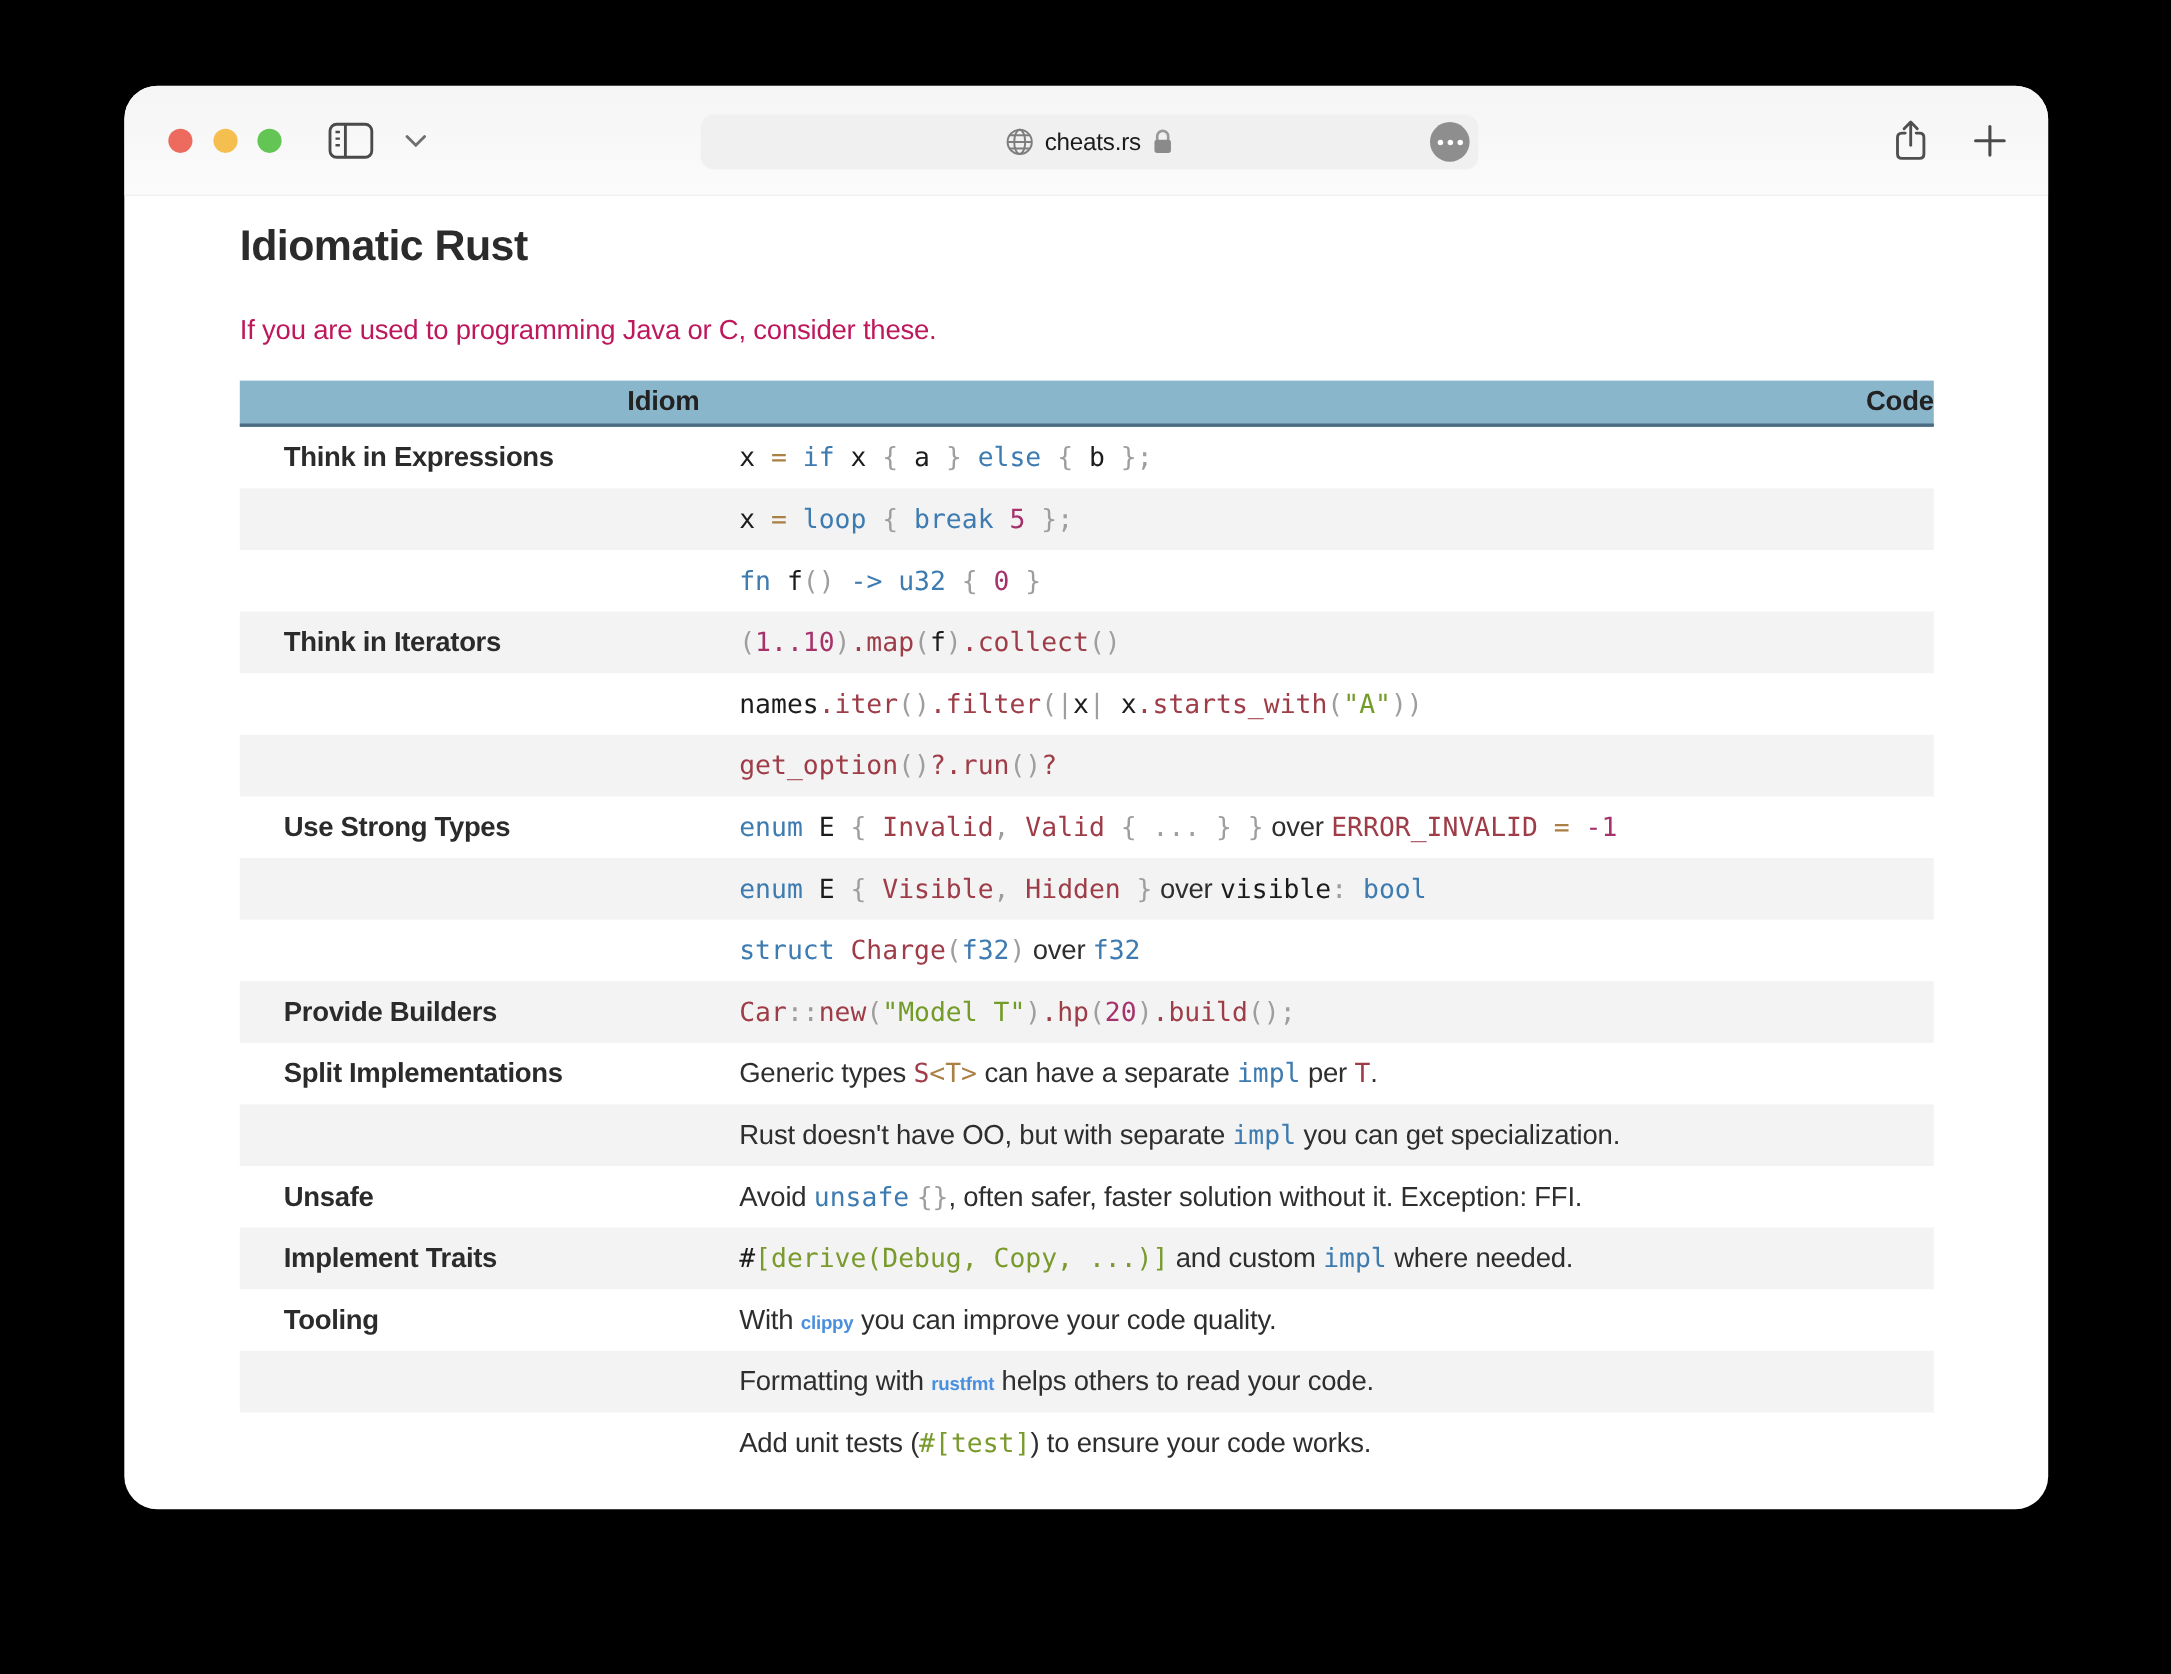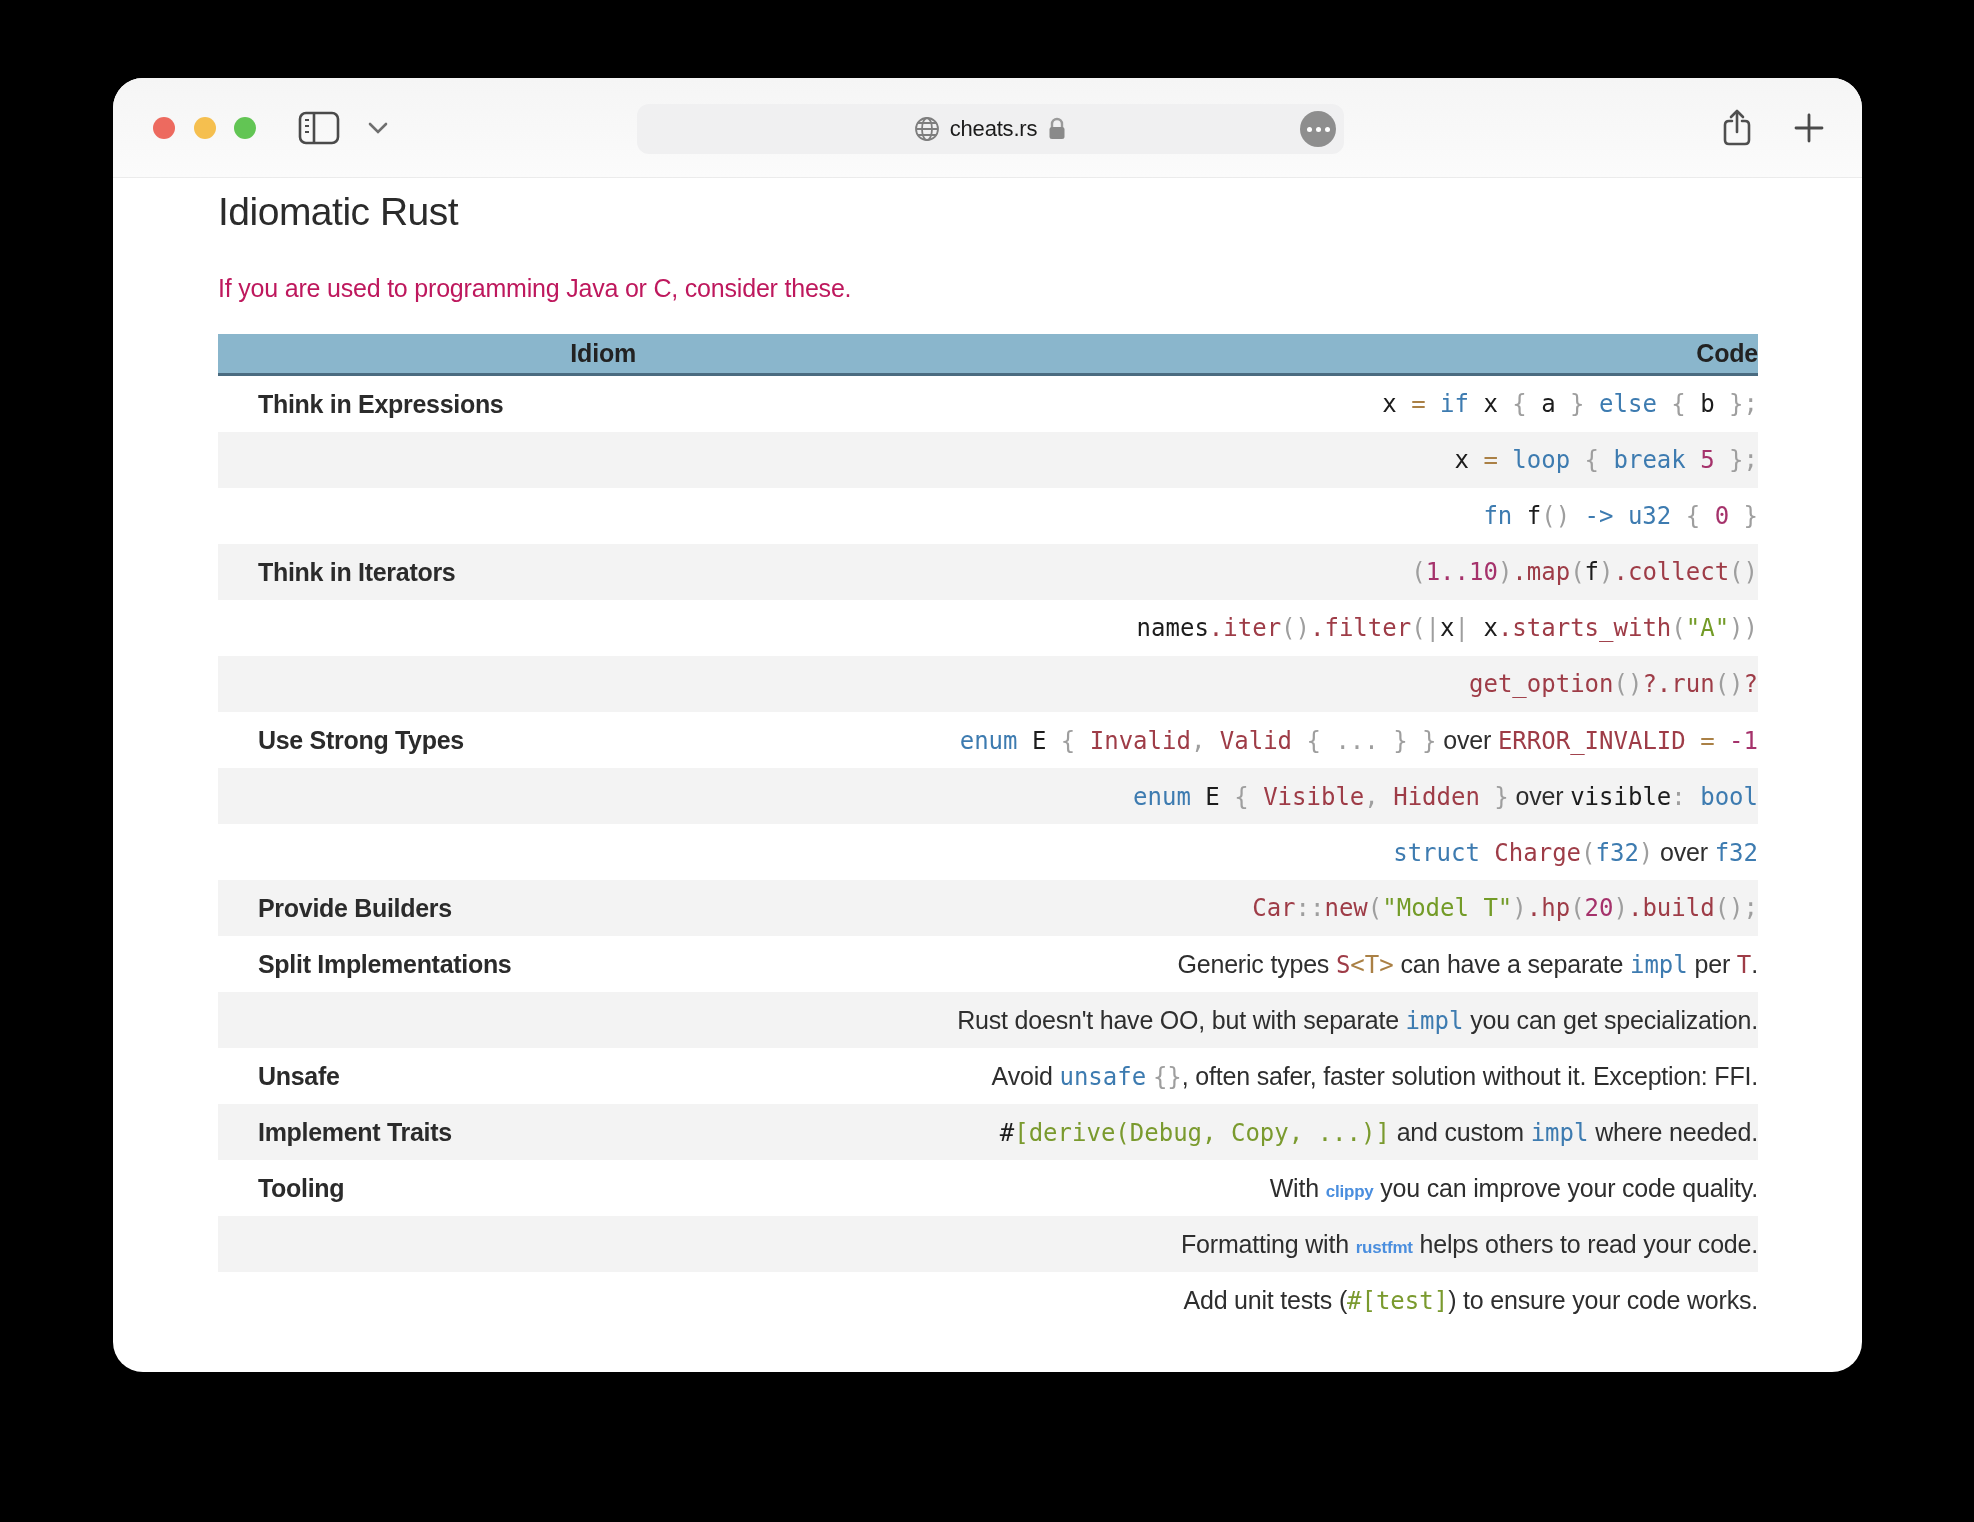--- a/index.html
+++ b/index.html
@@ -31,34 +31,34 @@
   .url-text{font-size:22px;color:#1b1b1b;letter-spacing:-0.2px;}
   .ellipsis-btn{position:absolute;right:8px;top:7px;width:36px;height:36px;border-radius:50%;
     background:#8e8e8e;display:flex;align-items:center;justify-content:center;gap:4px;}
   .ellipsis-btn i{width:5px;height:5px;border-radius:50%;background:#fff;display:block;}
 
   .share-btn{left:1596px;width:56px;}
   .newtab-btn{left:1668px;width:56px;}
 
   
   .content{padding:0 104px 0 105px;}
-  .page-title{margin-top:12px;font-size:39px;font-weight:400;color:#2b2b2b;letter-spacing:-0.5px;}
+  .page-title{margin-top:24px;font-size:39px;font-weight:700;color:#2b2b2b;letter-spacing:-0.5px;}
   .intro{margin-top:40px;font-size:25px;color:#be185d;letter-spacing:-0.2px;}
 
   .idiom-table{margin-top:31px;width:1540px;}
   .thead{display:flex;height:42px;background:var(--header-bg);border-bottom:3px solid var(--header-border);
     align-items:center;}
   .th{font-size:25px;font-weight:700;color:#222;text-align:right;letter-spacing:-0.2px;}
   .th-idiom{width:418px;}
   .th-code{flex:1;}
   .row{display:flex;height:56px;}
   .row:nth-child(even){background:var(--stripe);}
   .cell{display:flex;align-items:center;}
   .cell-idiom{width:418px;padding-left:40px;}
-  .cell-code{flex:1;padding-left:36px;justify-content:flex-end;}
+  .cell-code{flex:1;padding-left:36px;}
   .line{white-space:pre;}
 
   .seg{font-family:"DejaVu Sans Mono",monospace;font-size:24px;color:var(--codetext);}
   .seg-b{font-family:"Liberation Sans",sans-serif;font-size:25px;font-weight:700;color:#2b2b2b;letter-spacing:-0.3px;}
   .seg-q{font-weight:700;color:var(--operator);}
   .seg-k{color:var(--keyword);}
   .seg-o{color:var(--operator);}
   .seg-n{color:var(--number);}
   .seg-f{color:var(--func);}
   .seg-s{color:var(--string);}

